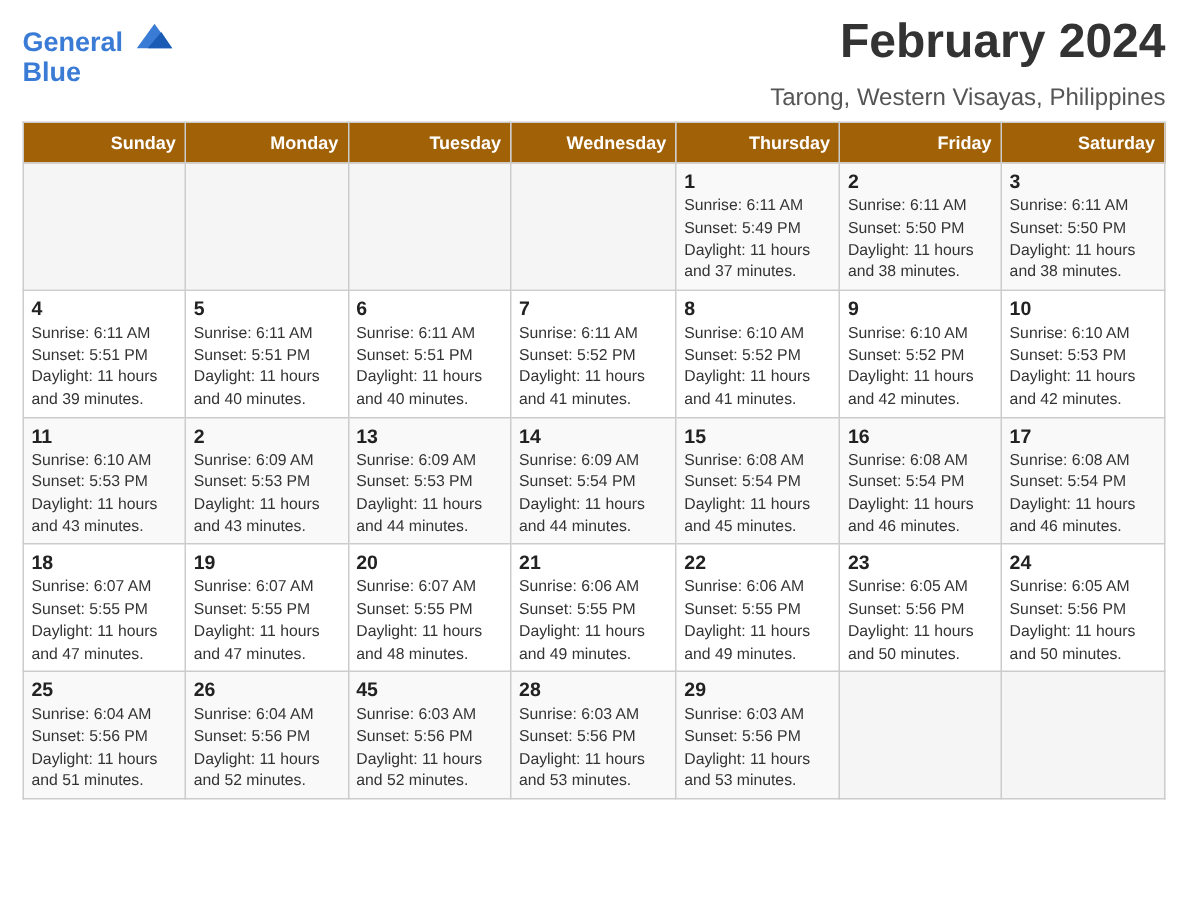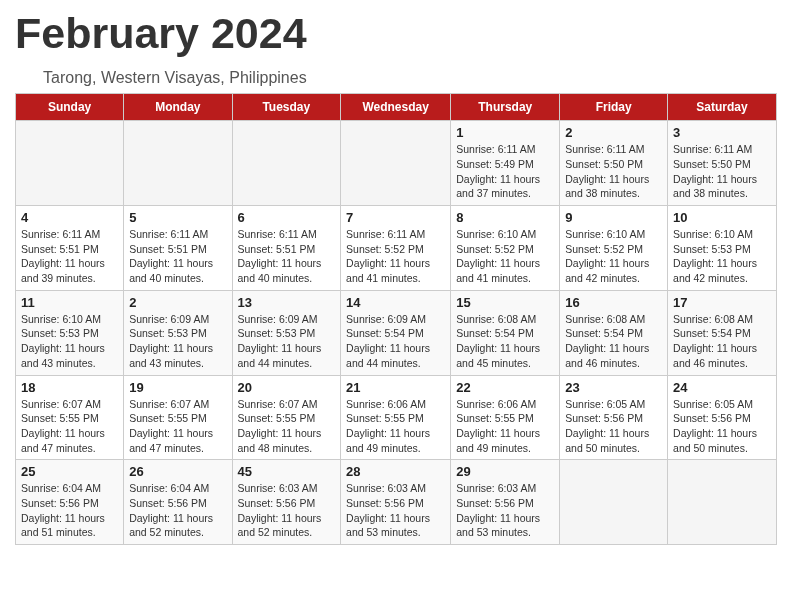--- a/index.html
+++ b/index.html
@@ -33,40 +33,40 @@
     .logo-icon {
       width: 28px;
       height: 20px;
       margin-left: 2px;
       margin-right: 0;
     }
     .title-block {
       text-align: right;
     }
     .main-title {
-      font-size: 43px;
+      font-size: 32px;
       font-weight: bold;
       color: #333;
       line-height: 1.1;
     }
     .subtitle {
       font-size: 16px;
       color: #555;
       margin-top: 12px;
     }
     table {
       width: 100%;
       border-collapse: collapse;
       font-size: 11px;
     }
     thead tr th {
-      background-color: #b91c1c;
+      background-color: #a16207;
       color: white;
       font-weight: bold;
-      text-align: center;
+      text-align: right;
       padding: 6px 6px;
       font-size: 12px;
       border: 1px solid #ccc;
     }
     tbody tr td {
       border: 1px solid #ccc;
       vertical-align: top;
       padding: 4px 5px;
       width: 113px;
       min-height: 70px;
@@ -87,20 +87,32 @@
       line-height: 1.4;
     }
     .empty-cell {
       background: #f5f5f5 !important;
     }
   </style>
 </head>
 <body>
 
 <div class="header-area">
+  <div class="logo">
+    <div>
+      <div class="logo-text">
+        <span>General</span>
+        <svg class="logo-icon" viewBox="0 0 30 22" xmlns="http://www.w3.org/2000/svg">
+          <polygon points="2,20 15,2 28,20" fill="#3a7bd5"></polygon>
+          <polygon points="10,20 20,8 28,20" fill="#1a5bb5"></polygon>
+        </svg>
+      </div>
+      <div class="logo-text" style="color:#3a7bd5;">Blue</div>
+    </div>
+  </div>
   <div class="title-block">
     <div class="main-title">February 2024</div>
     <div class="subtitle">Tarong, Western Visayas, Philippines</div>
   </div>
 </div>
 
 <table>
   <thead>
     <tr>
     <th>Sunday</th>

